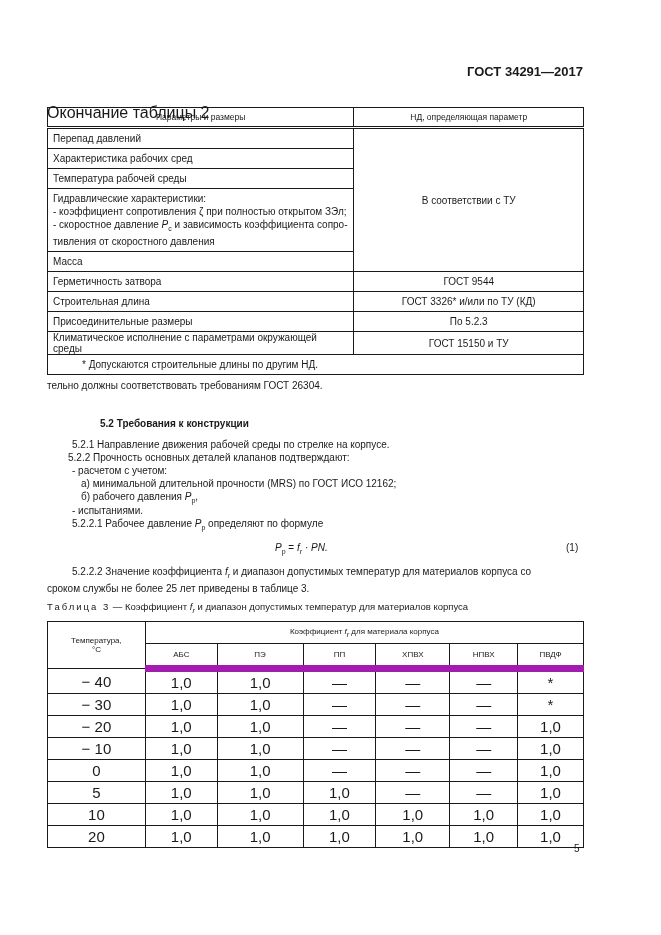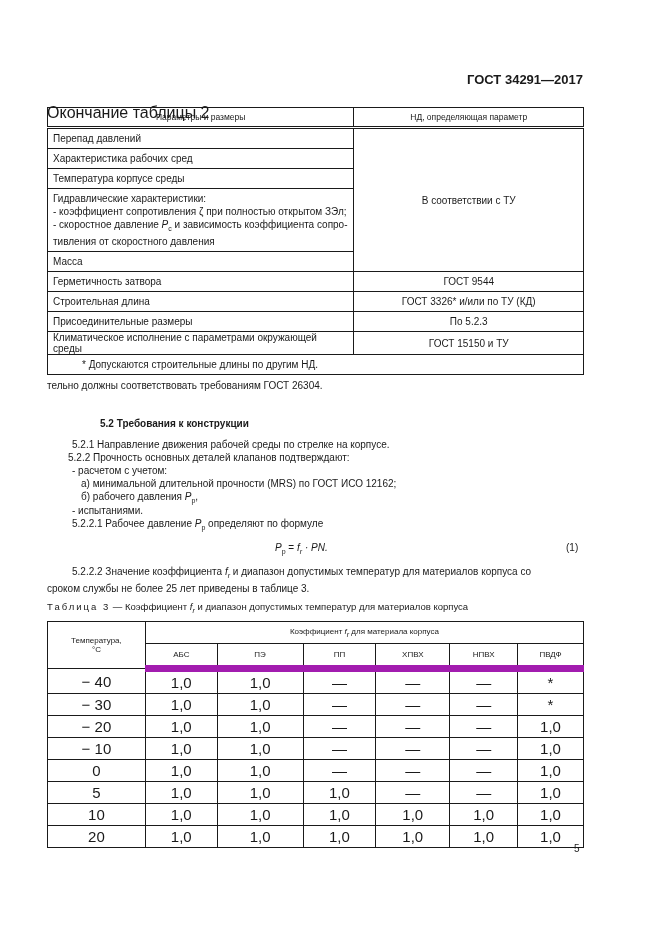--- a/index.html
+++ b/index.html
@@ -1,19 +1,19 @@
 <!DOCTYPE html>
 <html><head>
 <meta charset="utf-8">
 <style>
   html, body { margin: 0; padding: 0; background: #ffffff; }
   body { width: 661px; height: 935px; position: relative; overflow: hidden;
          font-family: "Liberation Sans", "DejaVu Sans", sans-serif; color: #1a1a1a; }
   .abs { position: absolute; }
-  .doc-id { left: 0; width: 583px; top: 72px; text-align: right; font-weight: bold; font-size: 13px; }
+  .doc-id { left: 0; width: 583px; top: 64px; text-align: right; font-weight: bold; font-size: 13px; }
   .cont-caption { left: 47px; top: 104px; font-size: 16px; }
 
   table { border-collapse: collapse; position: absolute; }
   td, th { border: 1px solid #1a1a1a; padding: 0 5px; font-size: 10px; font-weight: normal; }
 
   #t2 { left: 47px; top: 107px; width: 537px; }
   #t2 th { height: 18px; font-size: 8.5px; text-align: center; border-bottom: 3px double #1a1a1a; }
   #t2 td { height: 19px; vertical-align: middle; }
   #t2 td.c2 { text-align: center; }
   #t2 td.multi { line-height: 13px; padding-top: 3px; padding-bottom: 3px; margin-left: 22px; }
@@ -47,21 +47,21 @@
     <th>НД, определяющая параметр</th>
   </tr>
   <tr>
     <td>Перепад давлений</td>
     <td class="c2" rowspan="5">В соответствии с ТУ</td>
   </tr>
   <tr>
     <td>Характеристика рабочих сред</td>
   </tr>
   <tr>
-    <td>Температура корпусе среды</td>
+    <td>Температура рабочей среды</td>
   </tr>
   <tr>
     <td class="multi">
       <div>Гидравлические характеристики:</div>
       <div>- коэффициент сопротивления ζ при полностью открытом ЗЭл;</div>
       <div><span>- скоростное давление </span><span class="it">P</span><sub>с</sub><span> и зависимость коэффициента сопро-</span></div>
       <div>тивления от скоростного давления</div>
     </td>
   </tr>
   <tr>

